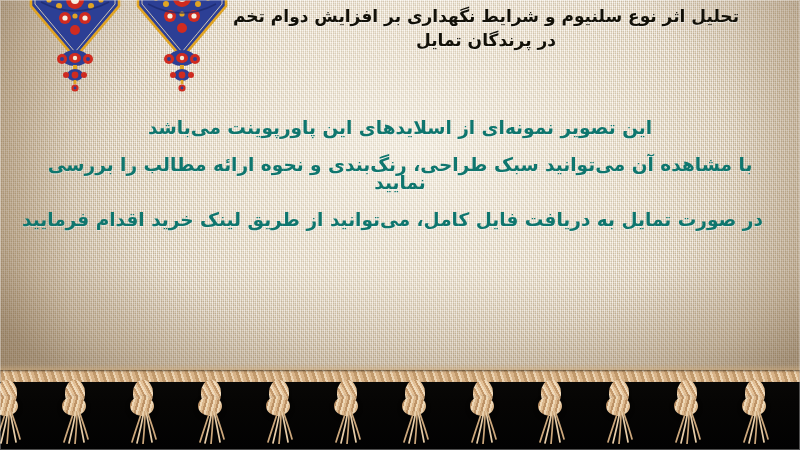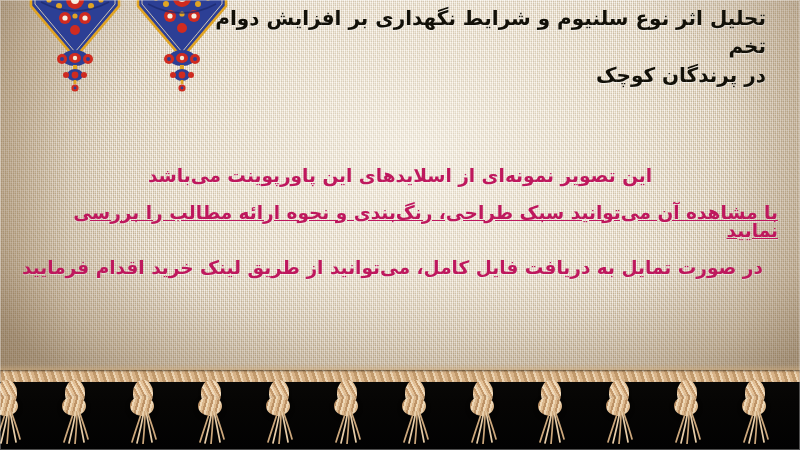--- a/index.html
+++ b/index.html
@@ -50,41 +50,41 @@
   .medallion{position:absolute;top:-46px;width:92px;height:100px;}
   .med-a{left:29px;}
   .med-b{left:136px;}
   .pendant{position:absolute;width:44px;}
   .pend-a{left:53px;top:48px;}
   .pend-b{left:160px;top:48px;}
 
   
   .title{
     position:absolute;top:4px;right:34px;width:560px;
+    text-align:center;
     color:#121008;
-    font-size:20px;line-height:1.42;
+    font-size:17px;line-height:1.42;
     font-weight:bold;
     letter-spacing:.2px;
     text-shadow:0 1px 0 rgba(255,255,255,.45);
   }
   .body-block{
     position:absolute;top:110px;right:22px;width:756px;
-    color:#be185d;
-    margin-top:48px;
+    color:#0f766e;
   }
   .body-line{
     font-size:18.5px;
     line-height:1.0;
     padding:9px 0;
     font-weight:bold;
     letter-spacing:.2px;
     text-shadow:0 1px 0 rgba(255,255,255,.40);
   }
   .bl-1{text-align:center;padding-right:0;}
-  .bl-2{text-decoration:underline;}
+  .bl-2{text-align:center;}
   .bl-3{text-align:left;}
 
   
   .band{
     position:absolute;left:0;bottom:0;width:800px;height:78px;
     background:
       linear-gradient(180deg,#0a0907 0%, #060504 40%, #020202 100%);
   }
   .band-top-edge{
     position:absolute;left:0;bottom:70px;width:800px;height:16px;
@@ -285,21 +285,21 @@
       <ellipse cx="13" cy="27" rx="3" ry="3" fill="#cf2b20"></ellipse>
       <ellipse cx="31" cy="27" rx="3" ry="3" fill="#cf2b20"></ellipse>
       <rect x="20.6" y="32" width="2.8" height="4" fill="#e0a424"></rect>
       <circle cx="22" cy="40" r="3.6" fill="#cf2b20"></circle>
       <circle cx="22" cy="40" r="1.4" fill="#2c3f95"></circle>
     </svg>
   </div>
 
   <div class="title">
     <div>تحلیل اثر نوع سلنیوم و شرایط نگهداری بر افزایش دوام تخم</div>
-    <div>در پرندگان کوچک</div>
+    <div>در پرندگان تمایل</div>
   </div>
 
   <div class="body-block">
     <div class="body-line bl-1">این تصویر نمونه‌ای از اسلایدهای این پاورپوینت می‌باشد</div>
     <div class="body-line bl-2">با مشاهده آن می‌توانید سبک طراحی، رنگ‌بندی و نحوه ارائه مطالب را بررسی نمایید</div>
     <div class="body-line bl-3">در صورت تمایل به دریافت فایل کامل، می‌توانید از طریق لینک خرید اقدام فرمایید</div>
   </div>
 
   <div class="band"></div>
   <div class="band-top-edge"></div>

